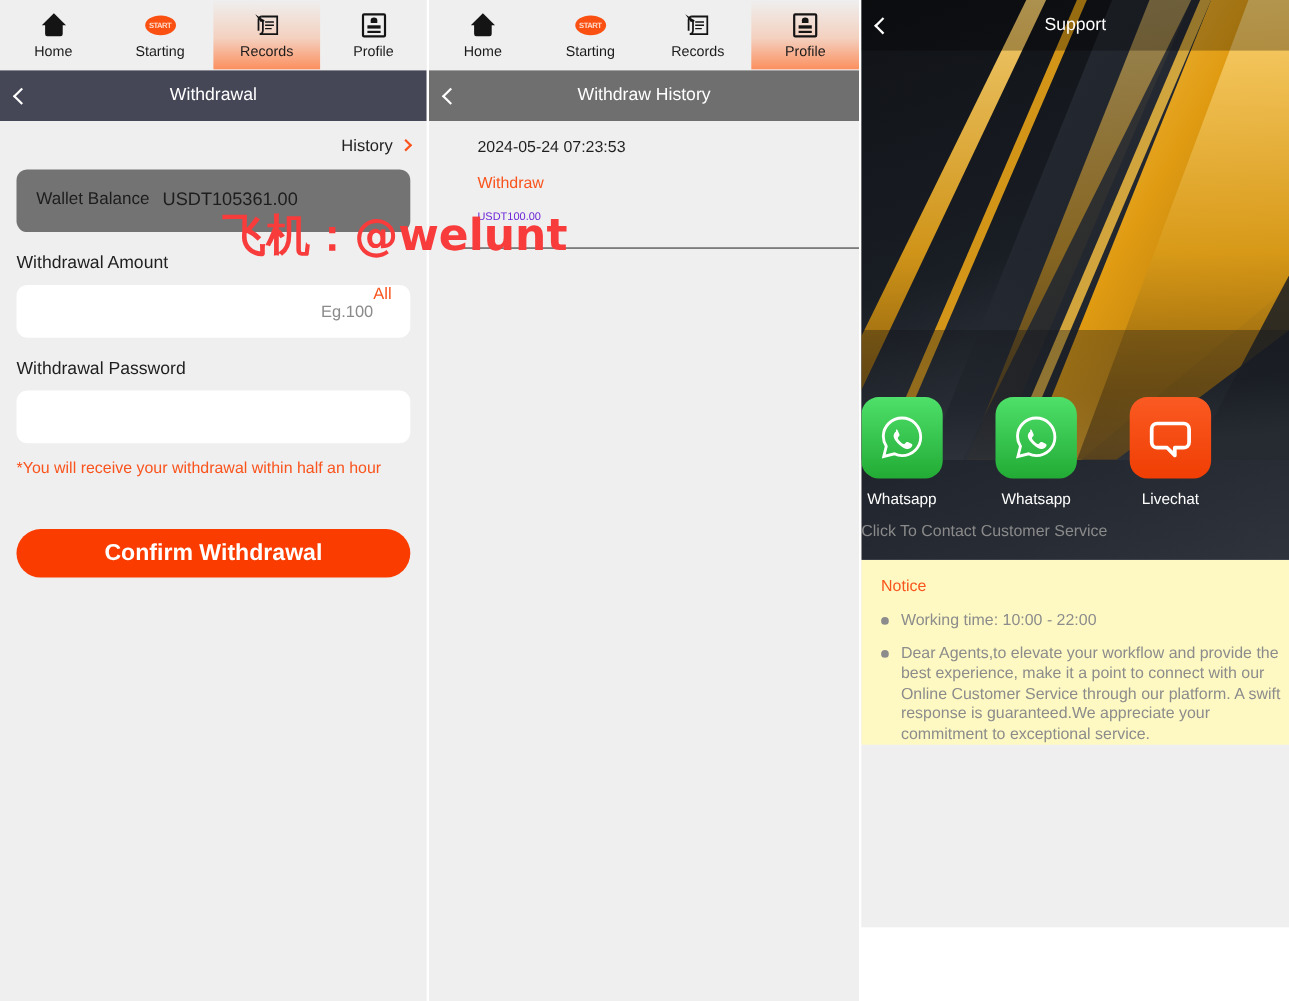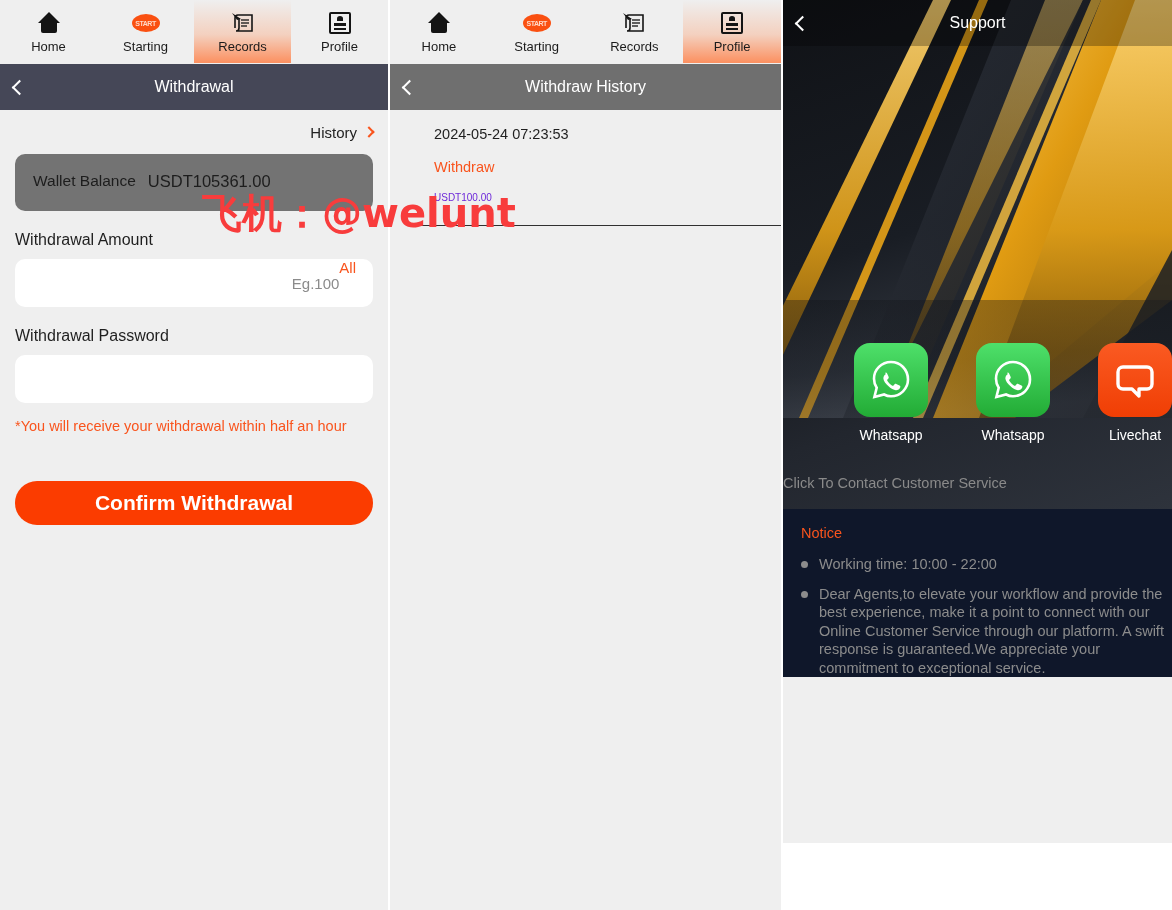--- a/index.html
+++ b/index.html
@@ -137,37 +137,37 @@
     position: relative; height: 509px; overflow: hidden;
     background: linear-gradient(160deg, #16181d 0%, #0d0f12 38%, #22262e 70%, #2e333c 100%);
   }
   .support-head-strip {
     position: absolute; left: 0; top: 0; width: 100%; height: 46px;
     background: rgba(0,0,0,0.28); z-index: 5;
   }
   .support-nav { position: absolute; left: 0; top: 0; width: 100%; z-index: 6; }
 
   .contacts {
-    position: absolute; left: 0; bottom: 66px; width: 100%;
-    display: flex; justify-content: flex-end; gap: 48px; z-index: 4;
+    position: absolute; left: 0; bottom: 48px; width: 100%;
+    display: flex; justify-content: flex-start; gap: 48px; z-index: 4;
   }
   .contact { display: flex; flex-direction: column; align-items: center; gap: 10px; }
   .contact-tile {
     width: 74px; height: 74px; border-radius: 16px;
     display: flex; align-items: center; justify-content: center;
   }
   .tile-wa { background: linear-gradient(to bottom, #4ee06a 0%, #22ab35 100%); }
   .tile-lc { background: linear-gradient(to bottom, #fa5a22 0%, #f03e04 100%); }
   .contact-label { font-size: 14px; color: #ffffff; }
   .cta-text {
     position: absolute; left: 0; bottom: 18px; width: 100%; 
     font-size: 14.5px; color: #8a8a8a; z-index: 4;
   }
 
-  .notice-wrap { padding: 16px 8px 0 18px; background: #0f172a; }
+  .notice-wrap { padding: 16px 8px 0 18px; background: #fef9c3; }
   .notice-title { font-size: 14.5px; color: #f9541d; margin-bottom: 14px; }
   .notice-list { list-style: none; }
   .notice-li {
     position: relative; padding-left: 18px; margin-bottom: 11px;
     font-size: 14.5px; color: #8c8c8c; line-height: 1.28;
   }
   .notice-li:before {
     content: ""; position: absolute; left: 0; top: 6px;
     width: 7px; height: 7px; border-radius: 50%; background: #8c8c8c;
   }

